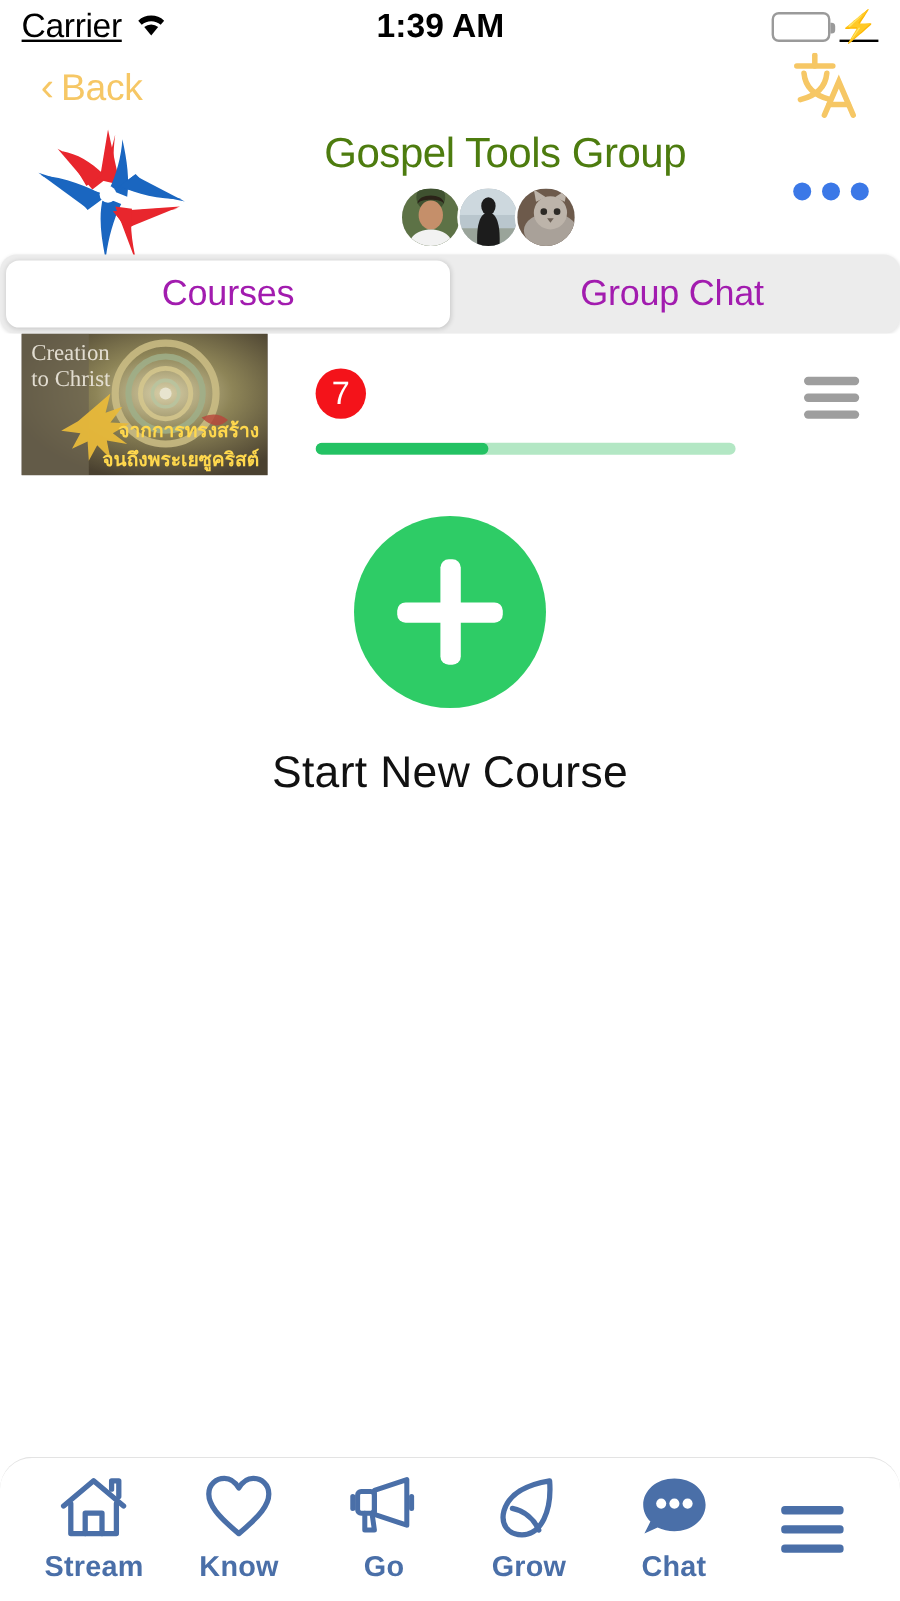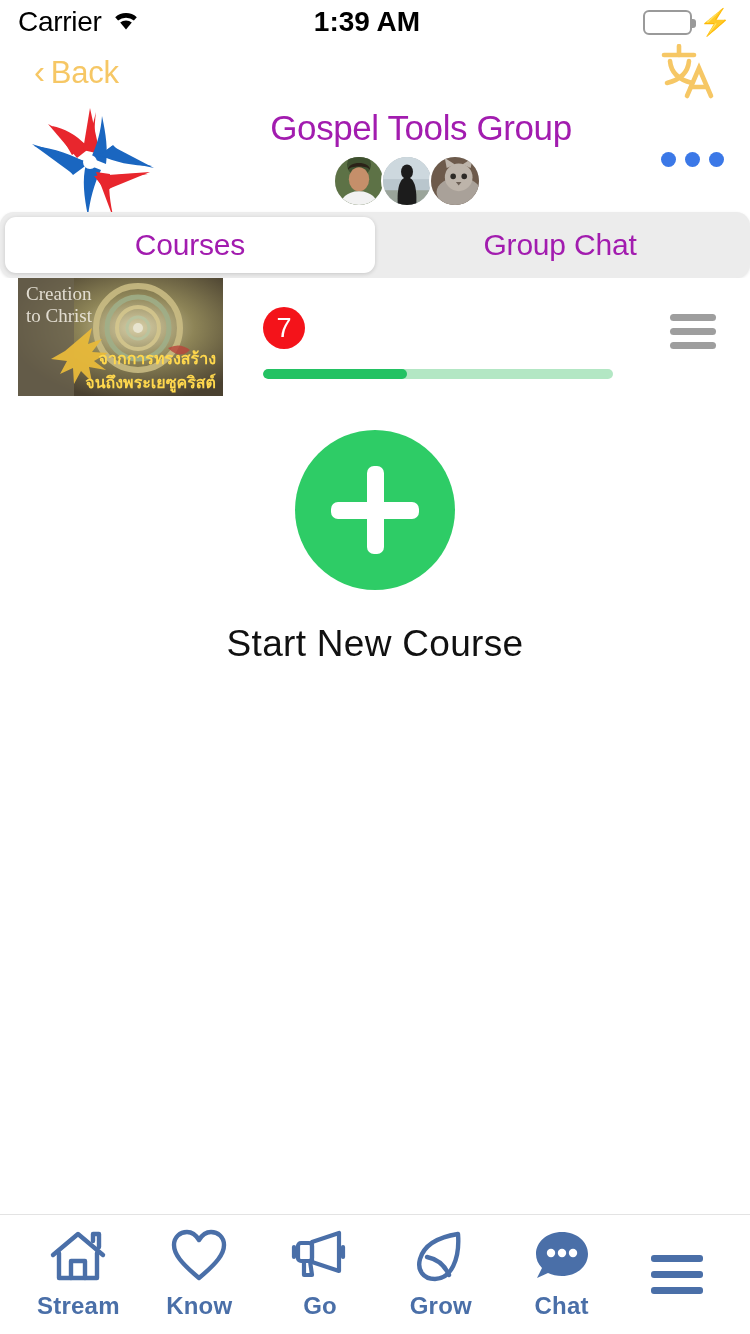--- a/index.html
+++ b/index.html
@@ -19,20 +19,21 @@
 
   
   .status-bar {
     height: 44px;
     flex: 0 0 44px;
     display: flex;
     align-items: center;
     padding: 0 18px;
     position: relative;
     background: #ffffff;
+    text-decoration: underline;
   }
   .status-left { display: flex; align-items: center; gap: 10px; }
   .carrier-text { font-size: 28px; color: #000; letter-spacing: -0.3px; }
   .wifi-ico { display: block; }
   .status-time {
     position: absolute; left: 0; right: 16px; text-align: center;
     font-size: 28px; font-weight: bold; color: #000; pointer-events: none;
   }
   .status-right {
     margin-left: auto; display: flex; align-items: center; gap: 6px;
@@ -70,21 +71,21 @@
     display: flex; align-items: center;
     padding: 0 26px 0 28px;
     position: relative;
   }
   .group-logo { width: 130px; height: 110px; flex: 0 0 130px; }
   .group-center {
     flex: 1; display: flex; flex-direction: column; align-items: center;
     margin-left: -6px;
   }
   .group-title {
-    font-size: 35px; color: #a21caf; font-weight: 500; letter-spacing: -0.4px;
+    font-size: 35px; color: #4d7c0f; font-weight: 500; letter-spacing: -0.4px;
     white-space: nowrap;
     margin-left: 29px;
   }
   .avatars { display: flex; margin-top: 7px; }
   .avatar {
     width: 52px; height: 52px; border-radius: 50%;
     border: 2px solid #fff; margin-left: -4px;
     overflow: hidden; position: relative; background: #cfcfcf;
   }
   .avatar:first-child { margin-left: 0; }
@@ -169,21 +170,21 @@
   .plus-circle::after  { width: 17px; height: 88px; left: 71.5px; top: 36px; }
   .new-course-label {
     margin-top: 33px; font-size: 37px; color: #111; letter-spacing: 0.3px;
   }
 
   
   .bottom-nav {
     flex: 0 0 120px; height: 120px;
     border-top: 1px solid #e3e3e3;
     display: flex; align-items: center;
-    padding: 0 18px 0 18px; background: #fff;
+    padding: 0 18px 0 18px; background: #fff; border-radius: 27px;
   }
   .nav-item {
     flex: 1; display: flex; flex-direction: column; align-items: center;
     justify-content: center; gap: 9px; cursor: pointer; height: 100%;
   }
   .nav-item svg { display: block; }
   .nav-label { font-size: 24px; font-weight: bold; color: #4a6fa8; letter-spacing: 0.2px; }
   .nav-more {
     flex: 0 0 110px; display: flex; flex-direction: column; align-items: center;
     justify-content: center; gap: 9px; cursor: pointer; height: 100%;

